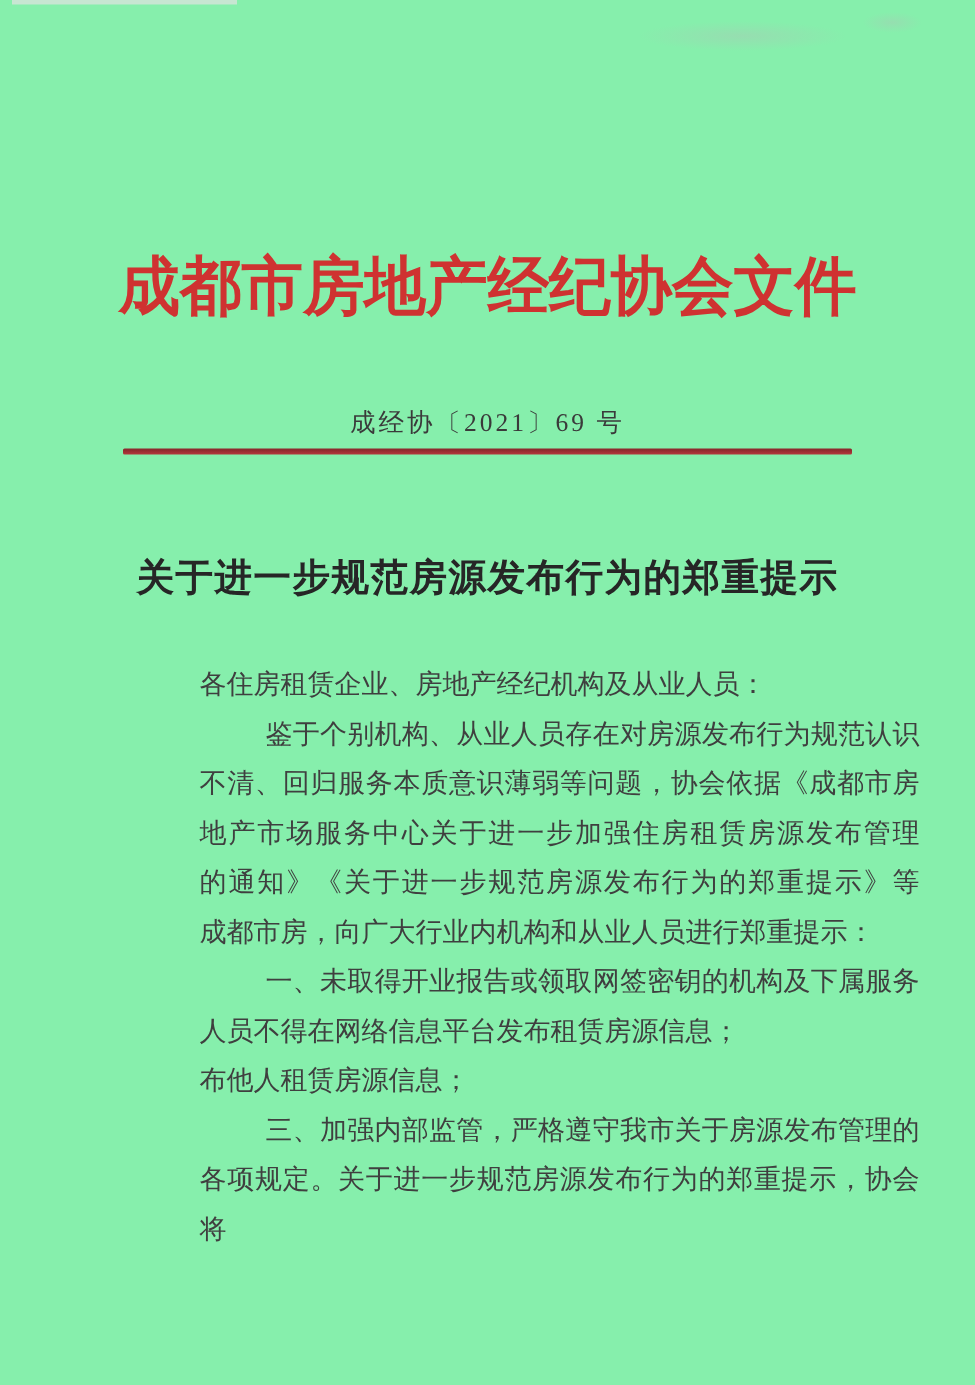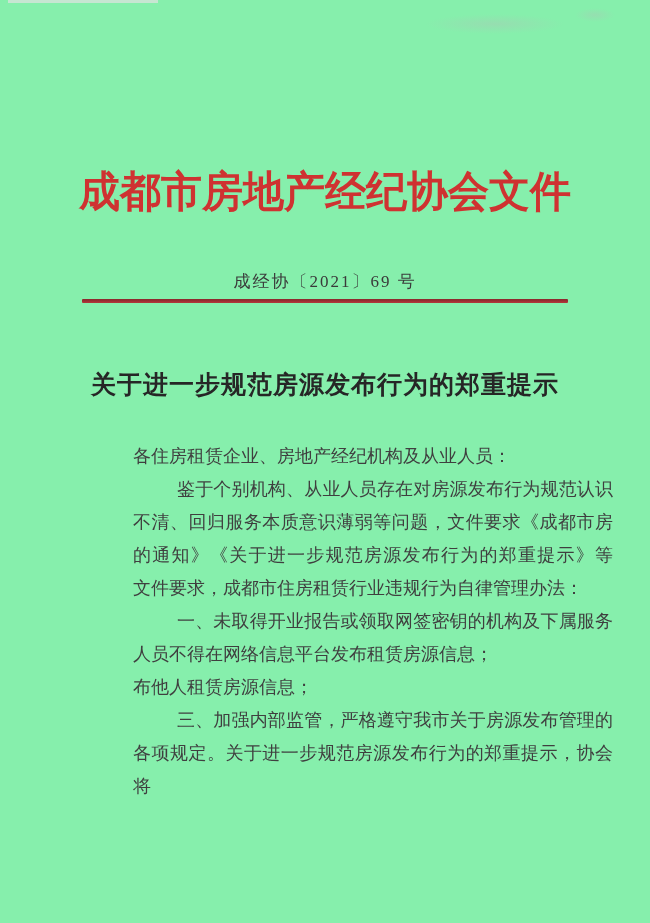--- a/index.html
+++ b/index.html
@@ -116,22 +116,23 @@
 
   <div class="doc-number">成经协〔2021〕69 号</div>
 
   <div class="red-rule"></div>
 
   <h2 class="doc-title">关于进一步规范房源发布行为的郑重提示</h2>
 
   <div class="body-text">
     <p class="line">各住房租赁企业、房地产经纪机构及从业人员：</p>
     <p class="line just ind">鉴于个别机构、从业人员存在对房源发布行为规范认识</p>
-    <p class="line just">不清、回归服务本质意识薄弱等问题，文件要求《成都市房</p>
+    <p class="line just">不清、回归服务本质意识薄弱等问题，协会依据《成都市房</p>
+    <p class="line just">地产市场服务中心关于进一步加强住房租赁房源发布管理</p>
     <p class="line just">的通知》《关于进一步规范房源发布行为的郑重提示》等</p>
-    <p class="line">文件要求，成都市住房租赁行业违规行为自律管理办法：</p>
+    <p class="line">成都市房，向广大行业内机构和从业人员进行郑重提示：</p>
     <p class="line just ind">一、未取得开业报告或领取网签密钥的机构及下属服务</p>
     <p class="line">人员不得在网络信息平台发布租赁房源信息；</p>
     <p class="line">布他人租赁房源信息；</p>
     <p class="line just ind">三、加强内部监管，严格遵守我市关于房源发布管理的</p>
     <p class="line just">各项规定。关于进一步规范房源发布行为的郑重提示，协会将</p>
   </div>
 </div>
 
 </body></html>

